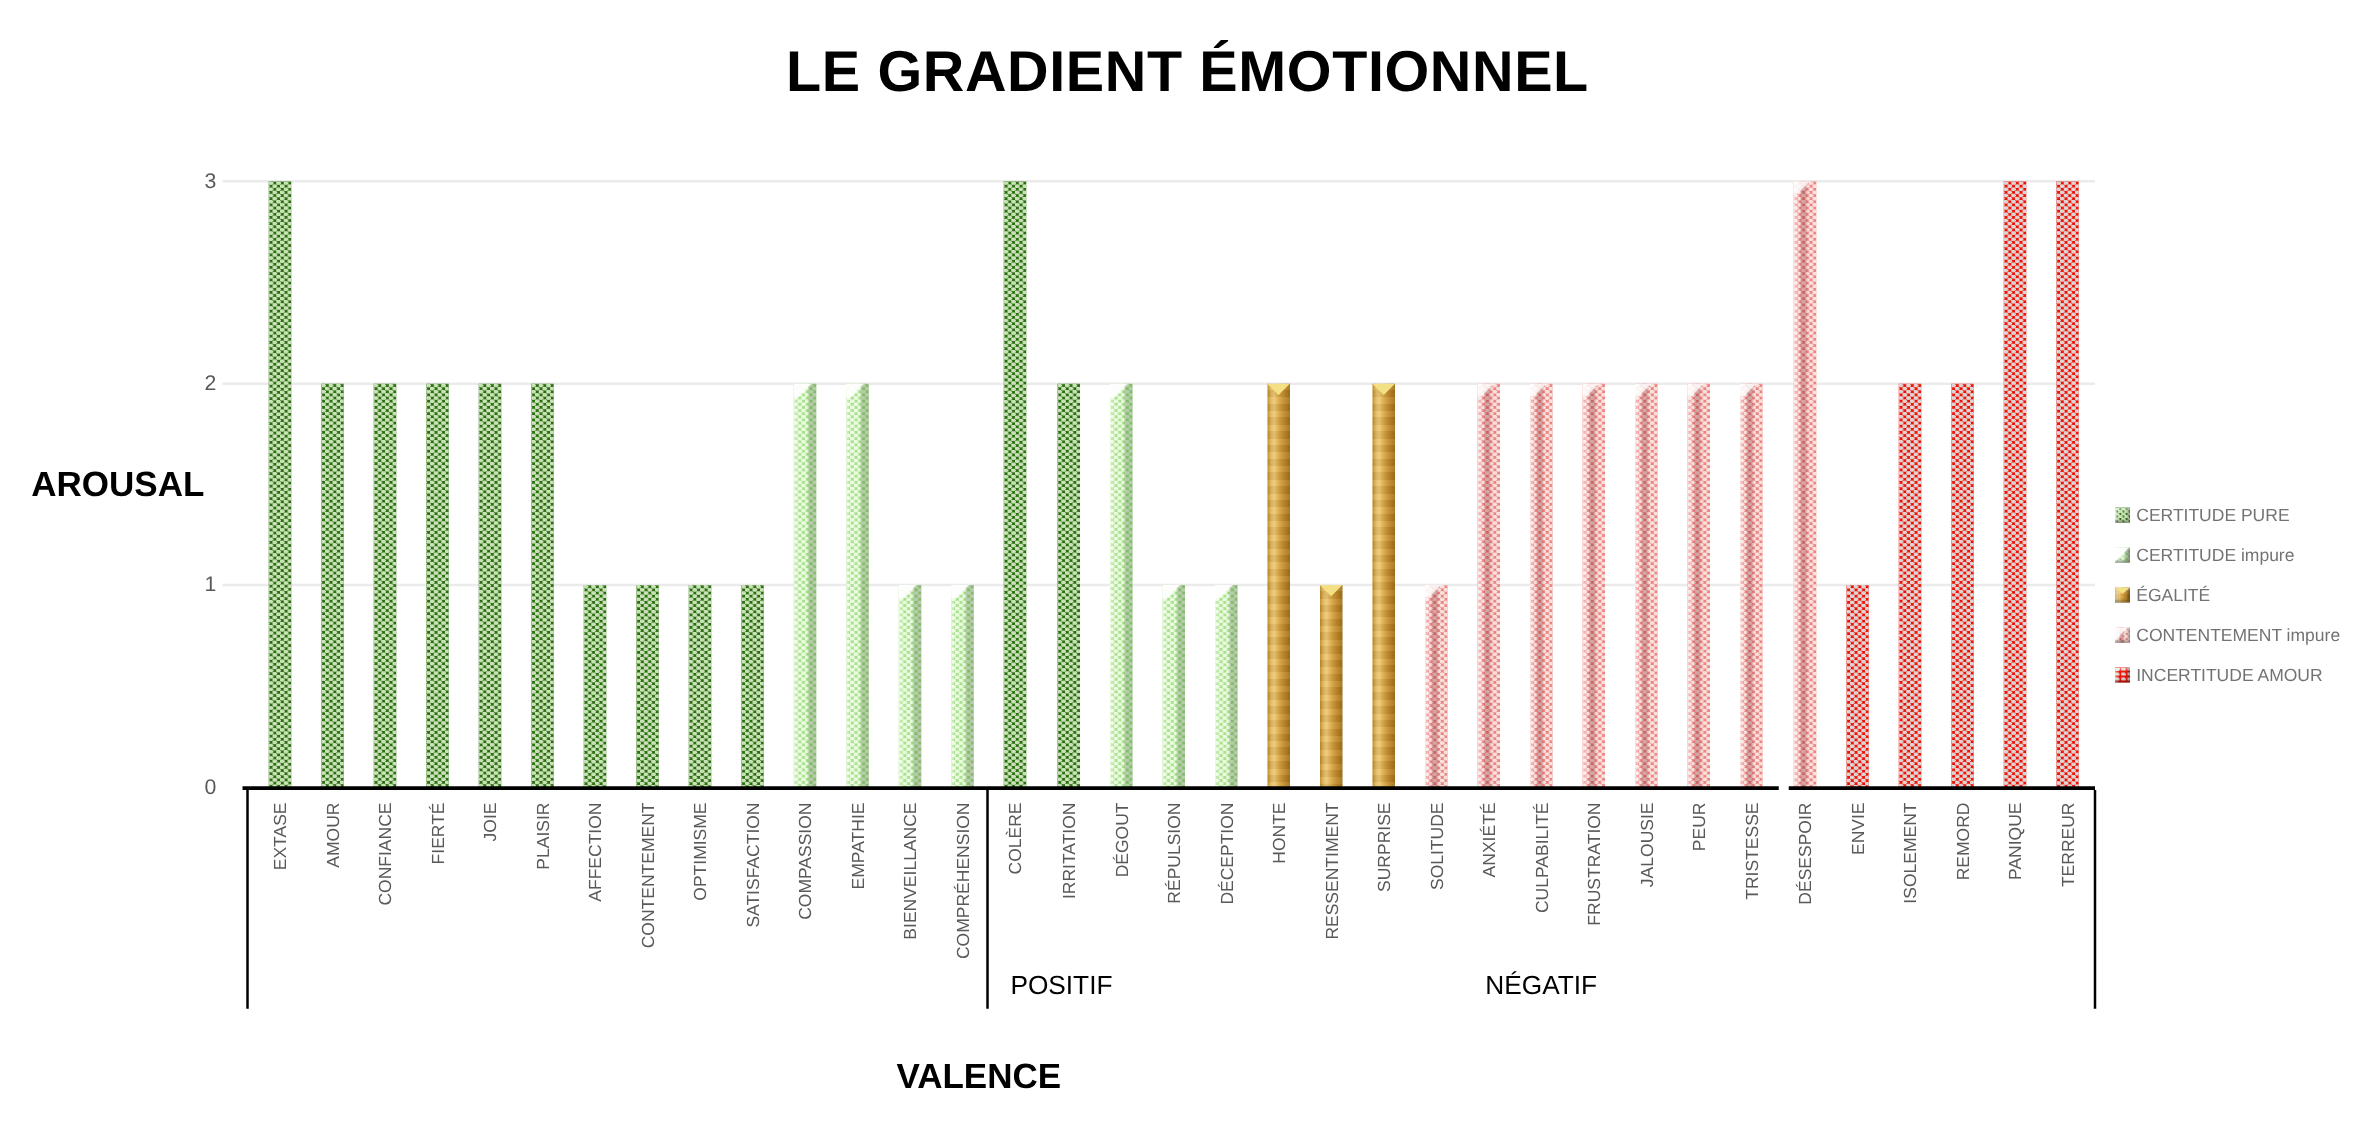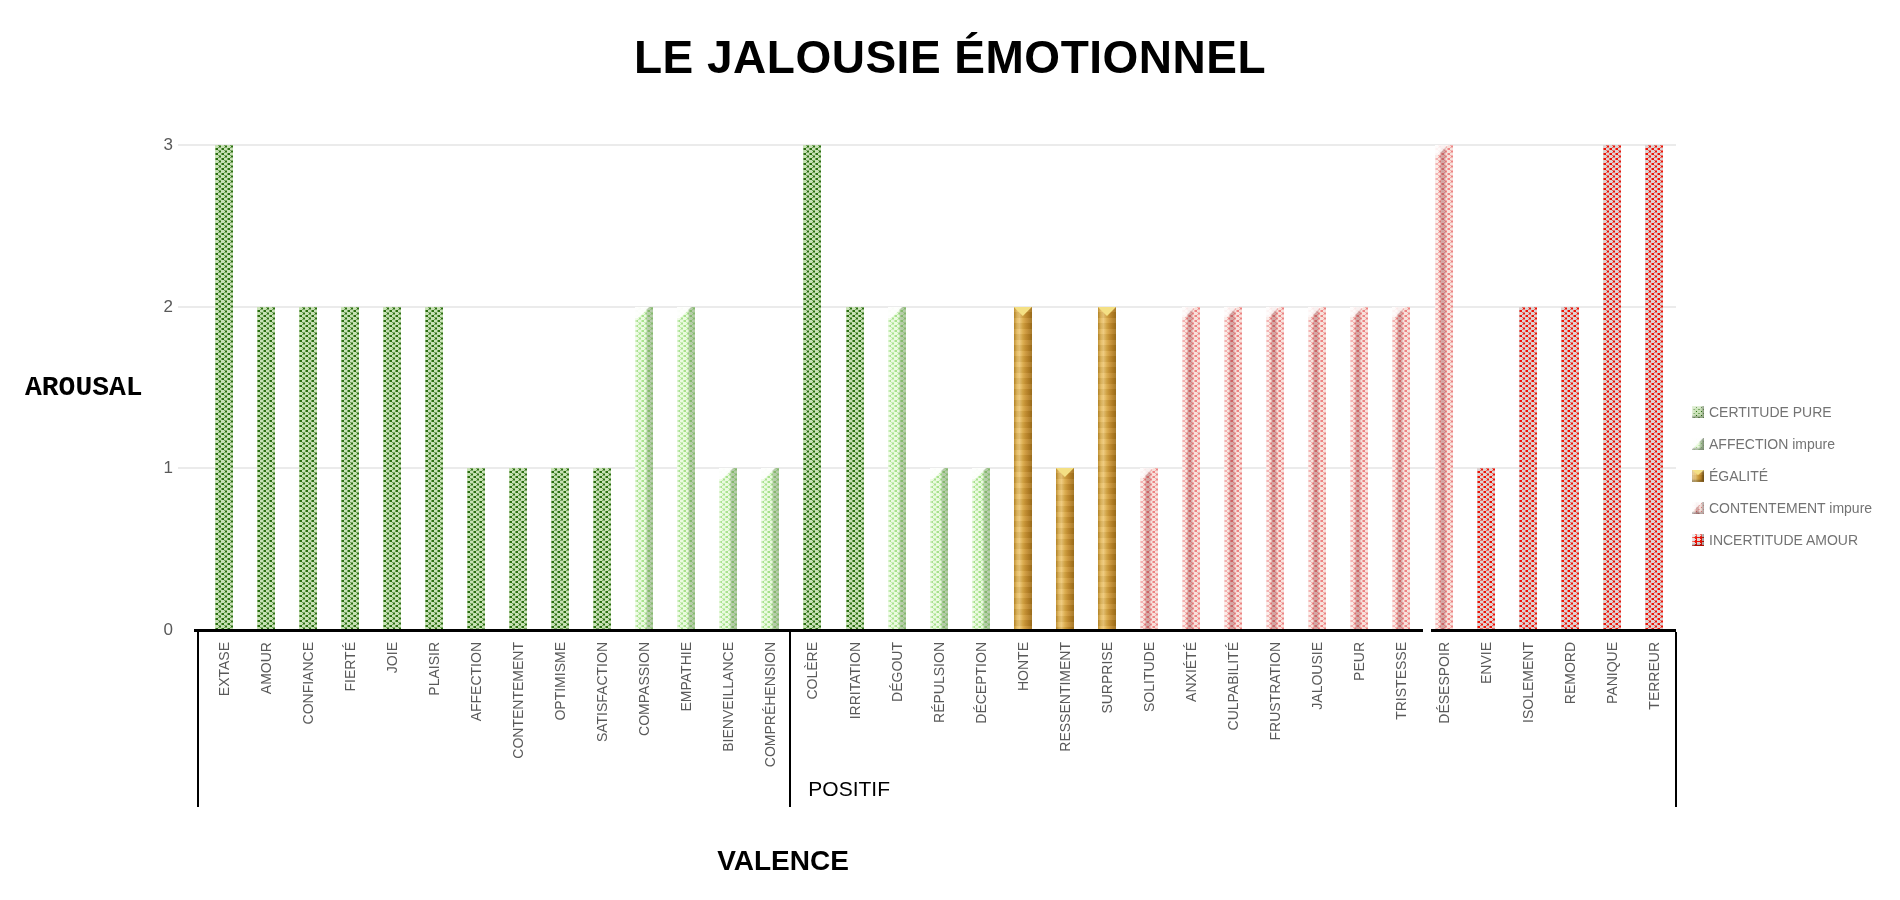--- a/index.html
+++ b/index.html
@@ -2,21 +2,21 @@
 <html><head>
 <meta charset="utf-8">
 <style>
   html,body{margin:0;padding:0;background:#ffffff;}
   body{width:1900px;height:900px;position:relative;overflow:hidden;
        font-family:"Liberation Sans",sans-serif;}
 
   .chart-title{position:absolute;top:30px;left:0;width:1900px;text-align:center;
        font-size:46px;font-weight:bold;color:#000;letter-spacing:0.5px;}
 
-  .y-axis-title{position:absolute;left:25px;top:372px;font-size:28px;font-weight:bold;color:#000;font-family:Liberation Mono, monospace;}
+  .y-axis-title{position:absolute;left:25px;top:372px;font-size:28px;font-weight:bold;color:#000;}
   .x-axis-title{position:absolute;left:783px;top:845px;transform:translateX(-50%);
        font-size:28px;font-weight:bold;color:#000;}
 
   .y-tick{position:absolute;width:45px;text-align:right;font-size:17px;color:#595959;}
 
   #plot{position:absolute;left:198px;top:145px;width:1478px;height:485px;}
 
   .gridline{position:absolute;left:-20px;right:0;height:2px;background:#ebebeb;}
 
   .axis-seg{position:absolute;height:3px;background:#000;top:484px;}
@@ -70,21 +70,21 @@
   .legend-swatch{width:12px;height:12px;margin-right:5px;position:relative;flex:0 0 12px;
       box-shadow:inset -2px -2px 2px rgba(0,0,0,.28), inset 2px 2px 2px rgba(255,255,255,.45);}
   .legend-swatch.s1,.legend-swatch.s2,.legend-swatch.s4,.legend-swatch.s5{background-size:100% 100%,5px 4px,5px 4px;background-position:0 0,0 0,2.5px 2px;}
   .legend-swatch.s1{background-size:5px 4px,5px 4px;background-position:0 0,2.5px 2px;}
   .legend-swatch.s3::before{height:5px;}
   .legend-label{font-size:14px;color:#737373;white-space:nowrap;}
 </style>
 </head>
 <body>
 
-<div class="chart-title">LE JALOUSIE ÉMOTIONNEL</div>
+<div class="chart-title">LE GRADIENT ÉMOTIONNEL</div>
 <div class="y-axis-title">AROUSAL</div>
 <div class="x-axis-title">VALENCE</div>
 
 <div id="y-ticks">
     <div class="y-tick" style="left: 128px; top: 135px;">3</div>
     <div class="y-tick" style="left: 128px; top: 296.667px;">2</div>
     <div class="y-tick" style="left: 128px; top: 458.333px;">1</div>
     <div class="y-tick" style="left: 128px; top: 620px;">0</div>
   </div>
 <div id="plot">
@@ -160,29 +160,30 @@
     <div class="bar s5" style="left: 1404.81px; height: 485px;"></div>
     <div class="cat-label" style="left: 1405.81px; top: 497px;">PANIQUE</div>
     <div class="bar s5" style="left: 1446.88px; height: 485px;"></div>
     <div class="cat-label" style="left: 1447.88px; top: 497px;">TERREUR</div>
     <div class="axis-seg" style="left: -4px; width: 1229px;"></div>
     <div class="axis-seg" style="left: 1233px; width: 245px;"></div>
     <div class="band-line" style="left: -1px;"></div>
     <div class="band-line" style="left: 591px;"></div>
     <div class="band-line" style="left: 1477px;"></div>
     <div class="group-label" style="left: 0px; width: 692px; top: 632px; text-align: right;">POSITIF</div>
+    <div class="group-label" style="left: 592px; width: 886px; top: 632px;">NÉGATIF</div>
   </div>
 <div id="legend">
     <div class="legend-row">
       <div class="legend-swatch s1"></div>
       <div class="legend-label">CERTITUDE PURE</div>
     </div>
     <div class="legend-row">
       <div class="legend-swatch s2"></div>
-      <div class="legend-label">AFFECTION impure</div>
+      <div class="legend-label">CERTITUDE impure</div>
     </div>
     <div class="legend-row">
       <div class="legend-swatch s3"></div>
       <div class="legend-label">ÉGALITÉ</div>
     </div>
     <div class="legend-row">
       <div class="legend-swatch s4"></div>
       <div class="legend-label">CONTENTEMENT impure</div>
     </div>
     <div class="legend-row">

